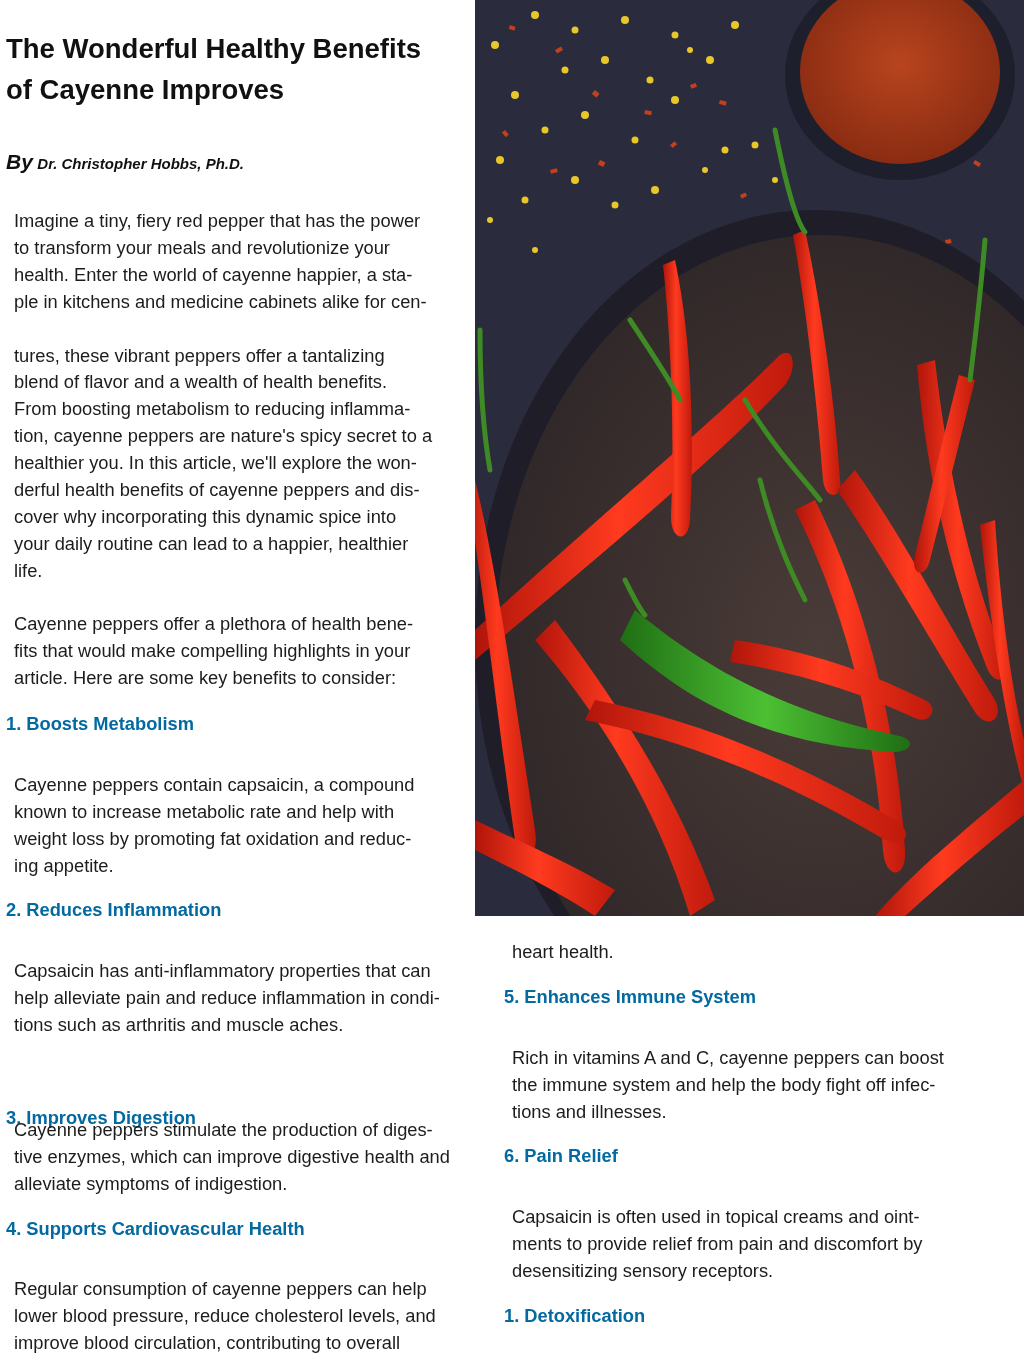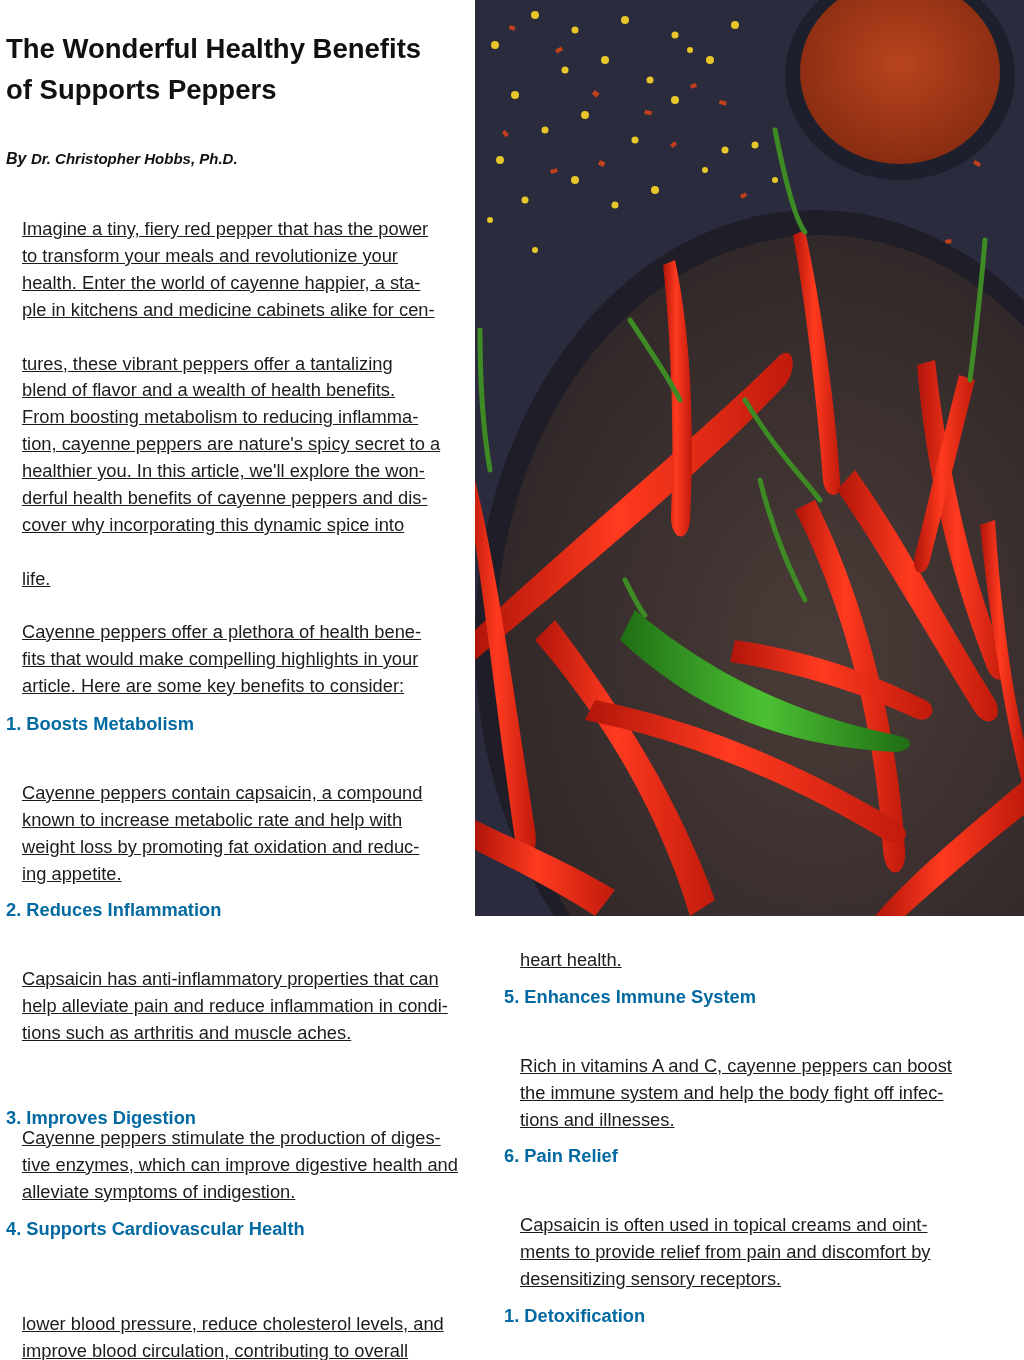--- a/index.html
+++ b/index.html
@@ -10,63 +10,63 @@
   }
   .title {
     position: absolute; left: 6px; top: 28px; width: 460px;
     font-size: 27.5px; font-weight: bold; line-height: 41px; margin: 0;
     color: #111;
   }
   .byline {
     position: absolute; left: 6px; top: 150px;
     font-size: 16px; font-style: italic; font-weight: bold; color: #111;
   }
-  .byline .by { font-size: 16px; }
+  .byline .by { font-size: 21px; }
   .byline .author { font-size: 15px; }
   .col-text {
-    font-size: 18.3px; line-height: 26.9px; margin: 16px; color: #1c1c1c; text-decoration: underline;
+    font-size: 18.3px; line-height: 26.9px; margin: 8px; color: #1c1c1c;
   }
   .para { position: absolute; }
   .heading {
     position: absolute; font-size: 18.3px; font-weight: bold; line-height: 26.9px; margin: 0; color: #0369a1;
   }
   
   .photo {
     position: absolute; left: 475px; top: 0; width: 549px; height: 916px;
     overflow: hidden; background: #2a2b3d;
   }
   .photo svg { display: block; }
 </style>
 </head>
 <body>
 
 <h1 class="title">
   <span>The Wonderful Healthy Benefits</span><br>
-  <span>of Supports Peppers</span>
+  <span>of Cayenne Improves</span>
 </h1>
 
 <div class="byline">
   <span class="by">By</span>
   <span class="author">Dr. Christopher Hobbs, Ph.D.</span>
 </div>
 
 <p class="para col-text" style="left:6px; top:200px; width:470px;">
   <span>Imagine a tiny, fiery red pepper that has the power</span><br>
   <span>to transform your meals and revolutionize your</span><br>
   <span>health. Enter the world of cayenne happier, a sta-</span><br>
   <span>ple in kitchens and medicine cabinets alike for cen-</span><br>
   <br>
   <span>tures, these vibrant peppers offer a tantalizing</span><br>
   <span>blend of flavor and a wealth of health benefits.</span><br>
   <span>From boosting metabolism to reducing inflamma-</span><br>
   <span>tion, cayenne peppers are nature's spicy secret to a</span><br>
   <span>healthier you. In this article, we'll explore the won-</span><br>
   <span>derful health benefits of cayenne peppers and dis-</span><br>
   <span>cover why incorporating this dynamic spice into</span><br>
-  <br>
+  <span>your daily routine can lead to a happier, healthier</span><br>
   <span>life.</span>
 </p>
 
 <p class="para col-text" style="left:6px; top:603px; width:470px;">
   <span>Cayenne peppers offer a plethora of health bene-</span><br>
   <span>fits that would make compelling highlights in your</span><br>
   <span>article. Here are some key benefits to consider:</span>
 </p>
 
 <h3 class="heading" style="left:6px; top:711px;">1. Boosts Metabolism</h3>
@@ -86,21 +86,21 @@
 
 <h3 class="heading" style="left:6px; top:1105px;">3. Improves Digestion</h3>
 <p class="para col-text" style="left:6px; top:1109px; width:495px;">
   <span>Cayenne peppers stimulate the production of diges-</span><br>
   <span>tive enzymes, which can improve digestive health and</span><br>
   <span>alleviate symptoms of indigestion.</span>
 </p>
 
 <h3 class="heading" style="left:6px; top:1216px;">4. Supports Cardiovascular Health</h3>
 <p class="para col-text" style="left:6px; top:1268px; width:490px;">
-  <br>
+  <span>Regular consumption of cayenne peppers can help</span><br>
   <span>lower blood pressure, reduce cholesterol levels, and</span><br>
   <span>improve blood circulation, contributing to overall</span>
 </p>
 
 <p class="para col-text" style="left:504px; top:931px; width:500px;">heart health.</p>
 
 <h3 class="heading" style="left:504px; top:984px;">5. Enhances Immune System</h3>
 <p class="para col-text" style="left:504px; top:1037px; width:500px;">
   <span>Rich in vitamins A and C, cayenne peppers can boost</span><br>
   <span>the immune system and help the body fight off infec-</span><br>

